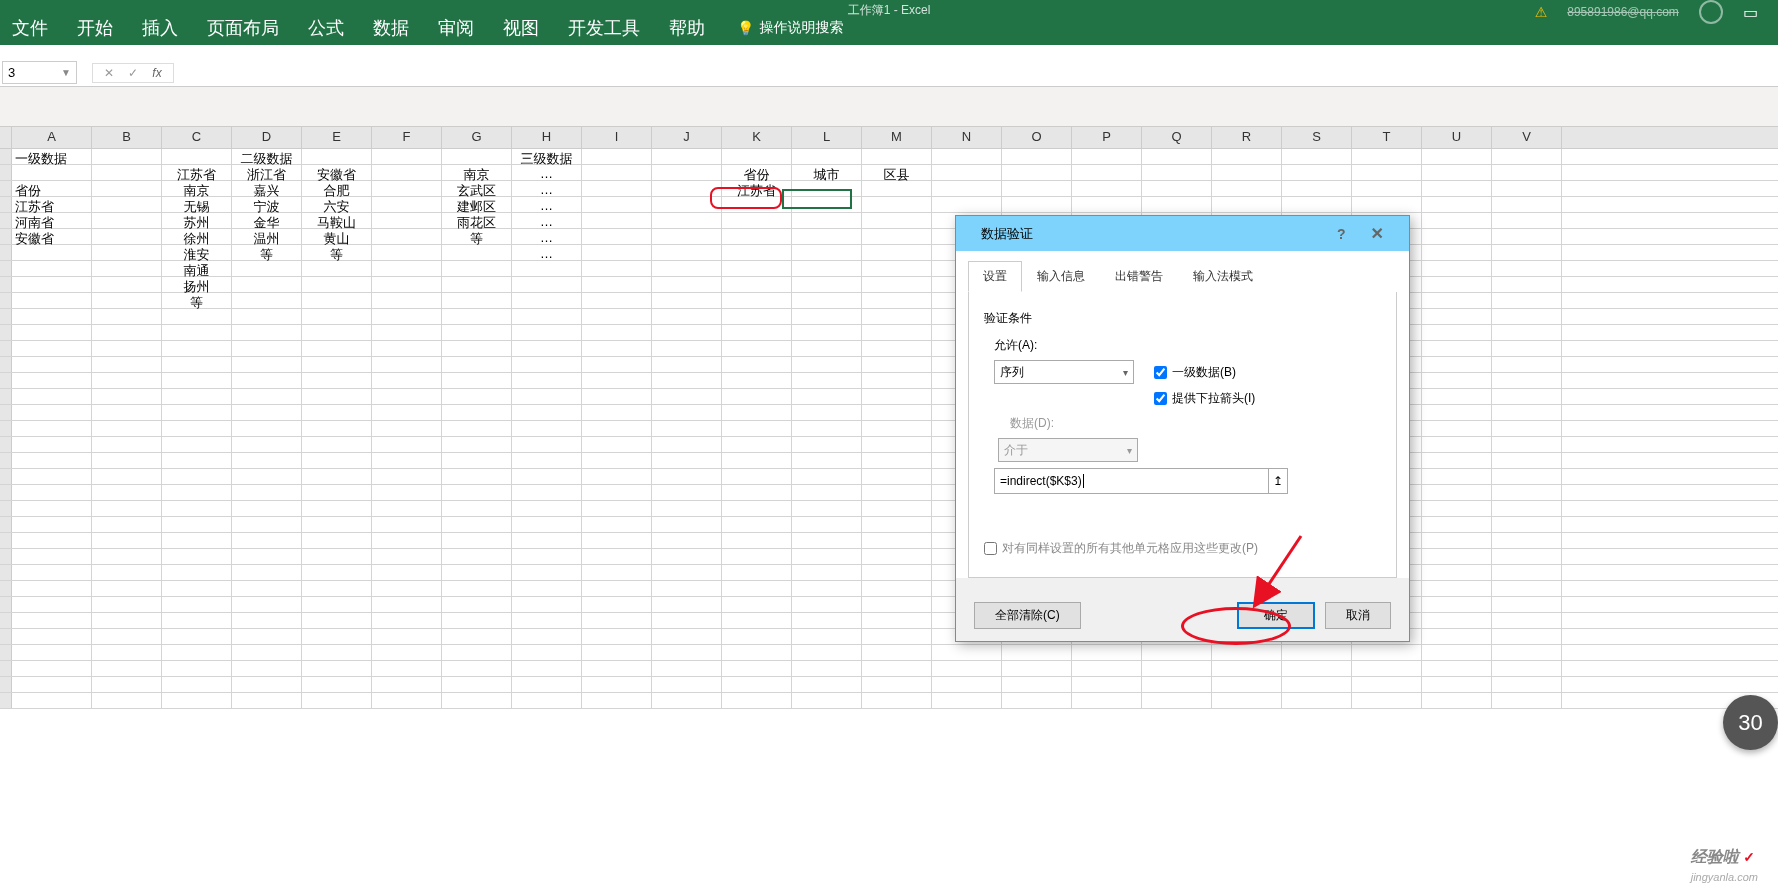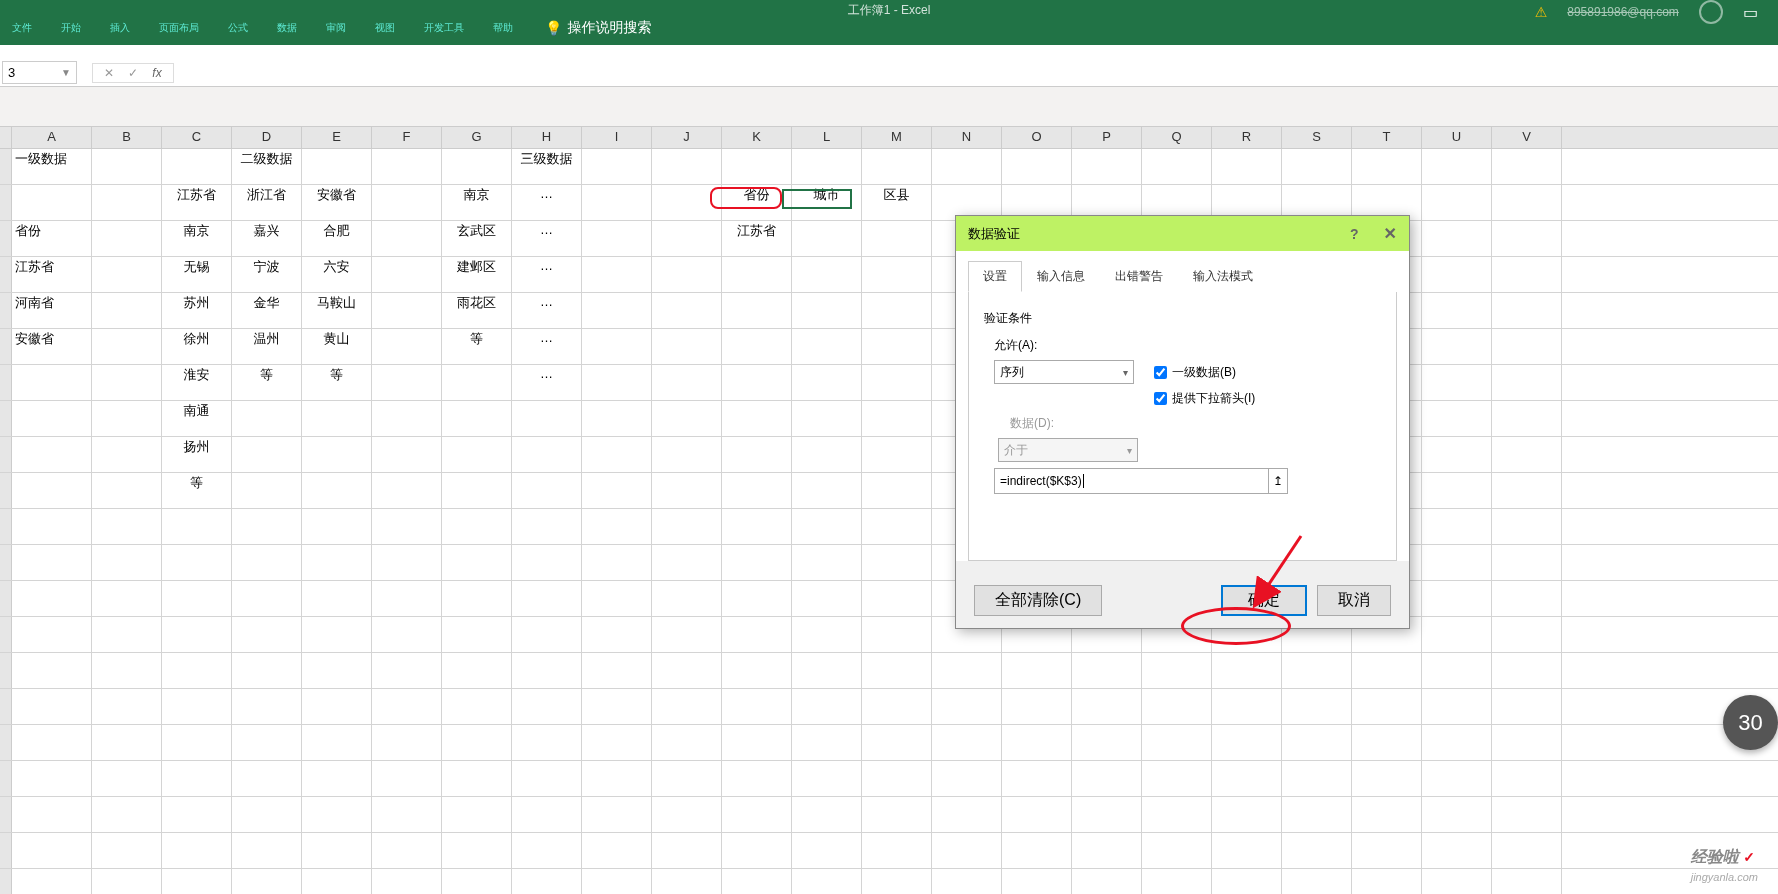--- a/index.html
+++ b/index.html
@@ -3,73 +3,73 @@
   <meta charset="utf-8">
   <style>
     * { margin: 0; padding: 0; box-sizing: border-box; font-family: "Microsoft YaHei", "Segoe UI", sans-serif; }
     body { background: #fff; overflow: hidden; width: 1778px; height: 894px; position: relative; }
     
     .titlebar { background: #217346; height: 10px; display: flex; align-items: center; justify-content: space-between; padding: 0 10px; color: #fff; font-size: 12px; }
     .titlebar-center { position: absolute; left: 50%; transform: translateX(-50%); top: 2px; font-size: 12px; color: rgba(255,255,255,0.8);}
     .warn-icon { color: #ffc000; font-size: 14px; }
     
     .ribbon { background: #217346; height: 35px; display: flex; align-items: center; padding: 0 10px; gap: 25px; }
-    .ribbon-tab { color: #5eead4; font-size: 10px; cursor: pointer; padding: 5px 2px; }
+    .ribbon-tab { color: #ffffff; font-size: 18px; cursor: pointer; padding: 5px 2px; }
     .search-icon { color: #fff; font-size: 14px; margin-left: 5px; display: flex; align-items: center; gap: 5px;}
     .bulb { font-size: 14px; }
     
     .formula-bar { display: flex; align-items: center; height: 28px; border-bottom: 1px solid #ccc; background: #fff; }
     .name-box { width: 75px; height: 23px; border: 1px solid #ccc; margin: 0 5px 0 2px; padding: 2px 5px; font-size: 13px; display: flex; align-items: center; justify-content: space-between;}
     .name-box-arrow { color: #888; font-size: 10px;}
     .fb-btns { display: flex; gap: 2px; margin-left: 10px; border: 1px solid #ddd; padding: 2px 5px;}
     .fb-btn { width: 22px; text-align: center; color: #999; font-size: 12px; cursor: pointer;}
     .fx { font-style: italic; color: #666;}
     
     .spacer-ribbon { height: 68px; background: #f3f2f1; border-bottom: 1px solid #ccc;}
     
     .grid-wrap { position: relative; }
     .col-headers { display: flex; height: 22px; background: #e6e6e6; border-bottom: 1px solid #ccc;}
     .corner { width: 12px; border-right: 1px solid #ccc; background: #e6e6e6;}
     .col-h { text-align: center; font-size: 13px; color: #333; border-right: 1px solid #ccc; padding-top: 2px; background: #e6e6e6;}
     
     .rows { }
-    .row { display: flex; height: 36px; border-bottom: 1px solid #d4d4d4;}
+    .row { display: flex; height: 16px; border-bottom: 1px solid #d4d4d4;}
     .row-h { width: 12px; background: #e6e6e6; border-right: 1px solid #ccc; font-size: 12px; text-align: center; color: #333;}
     .cell { border-right: 1px solid #d4d4d4; font-size: 13px; padding: 1px 3px; text-align: left; overflow: visible; white-space: nowrap;}
     .cell.center { text-align: center;}
     
     .wA { width: 80px;} .wB { width: 70px;} .wC { width: 70px;} .wD { width: 70px;}
     .wE { width: 70px;} .wF { width: 70px;} .wG { width: 70px;} .wH { width: 70px;}
     .wI { width: 70px;} .wJ { width: 70px;} .wK { width: 70px;} .wL { width: 70px;}
     .wM { width: 70px;} .wN { width: 70px;} .wO { width: 70px;} .wP { width: 70px;}
     .wQ { width: 70px;} .wR { width: 70px;} .wS { width: 70px;} .wT { width: 70px;}
     .wU { width: 70px;} .wV { width: 70px;}
     
     .active-cell { position: absolute; border: 2px solid #217346; pointer-events: none;}
     .redbox { position: absolute; border: 2px solid #e81123; border-radius: 8px; pointer-events: none;}
     
     .dialog { position: absolute; background: #f0f0f0; border: 1px solid #888; box-shadow: 3px 3px 12px rgba(0,0,0,0.3); width: 455px;}
-    .dlg-title { display: flex; justify-content: space-between; align-items: center; padding: 8px 12px; font-size: 13px; background: #bef264;}
+    .dlg-title { display: flex; justify-content: space-between; align-items: center; padding: 8px 25px; font-size: 13px; background: #7dd3fc;}
     .dlg-title-right { display: flex; gap: 25px; align-items: center; color: #666;}
     .dlg-close { font-size: 16px; cursor: pointer; font-weight: bold;}
     .dlg-help { font-size: 14px; cursor: pointer; font-weight: bold;}
     .dlg-tabs { display: flex; padding: 10px 12px 0 12px; background: #fff;}
     .dlg-tab { padding: 6px 14px; font-size: 12px; border: 1px solid transparent; cursor: pointer; color: #333;}
     .dlg-tab.active { border: 1px solid #ccc; border-bottom: 1px solid #fff; background: #fff;}
     .dlg-body { padding: 10px 20px; font-size: 12px; background: #fff; margin: 0 12px; border: 1px solid #ccc; border-top: none;}
     .dlg-row { display: flex; align-items: center; margin: 6px 0; gap: 20px;}
     .dlg-label { font-size: 12px; margin: 8px 0 4px 0;}
     .dlg-select { width: 140px; height: 24px; border: 1px solid #aaa; font-size: 12px; padding: 2px 5px; display: flex; justify-content: space-between; align-items: center; background: #fff;}
     .dlg-select.disabled { color: #999; background: #f5f5f5;}
     .dlg-input { width: 275px; height: 26px; border: 1px solid #aaa; font-size: 12px; padding: 2px 5px; display: flex; align-items: center; background: #fff;}
     .dlg-input-btn { width: 20px; height: 26px; border: 1px solid #aaa; margin-left: -1px; text-align: center; font-size: 12px; background: #fff; cursor: pointer; display: flex; align-items: center; justify-content: center;}
     .dlg-check { display: flex; align-items: center; gap: 5px; font-size: 12px;}
     .dlg-check input { width: 13px; height: 13px;}
     .dlg-footer { display: flex; justify-content: space-between; padding: 12px 18px; background: #f0f0f0;}
-    .dlg-btn { padding: 4px 20px; border: 1px solid #aaa; background: #e1e1e1; font-size: 16px; cursor: pointer;}
+    .dlg-btn { padding: 4px 20px; border: 1px solid #aaa; background: #e1e1e1; font-size: 12px; cursor: pointer;}
     .dlg-btn.primary { border: 2px solid #0078d4; padding: 3px 25px;}
     .dlg-btn-group { display: flex; gap: 10px;}
     
     .red-circle { position: absolute; border: 3px solid #e81123; border-radius: 50%; pointer-events: none;}
     .red-arrow { position: absolute; pointer-events: none;}
     
     .circle-badge { position: absolute; width: 55px; height: 55px; background: #555; border-radius: 50%; color: #fff; font-size: 22px; display: flex; align-items: center; justify-content: center; box-shadow: 0 3px 6px rgba(0,0,0,0.3);}
     .watermark { position: absolute; font-size: 14px; font-style: italic; color: #888;}
     .watermark .red { color: #e81123; font-style: normal; font-weight: bold;}
   </style>
@@ -1077,20 +1077,24 @@
           <div class="dlg-input">
             <span>=indirect($K$3)</span>
               <span style="border-left:1px solid #000; height:14px; margin-left:1px;"></span>
           </div>
           <div class="dlg-input-btn">
             <span>↥</span>
           </div>
         </div>
       </div>
       <div style="height:40px;"></div>
+      <label class="dlg-check" style="color:#888;">
+        <input type="checkbox" style="">
+        <span>对有同样设置的所有其他单元格应用这些更改(P)</span>
+      </label>
     </div>
   </div>
   <div class="dlg-footer">
     <button class="dlg-btn">全部清除(C)</button>
     <div class="dlg-btn-group">
       <button class="dlg-btn primary">确定</button>
       <button class="dlg-btn">取消</button>
     </div>
   </div>
 

